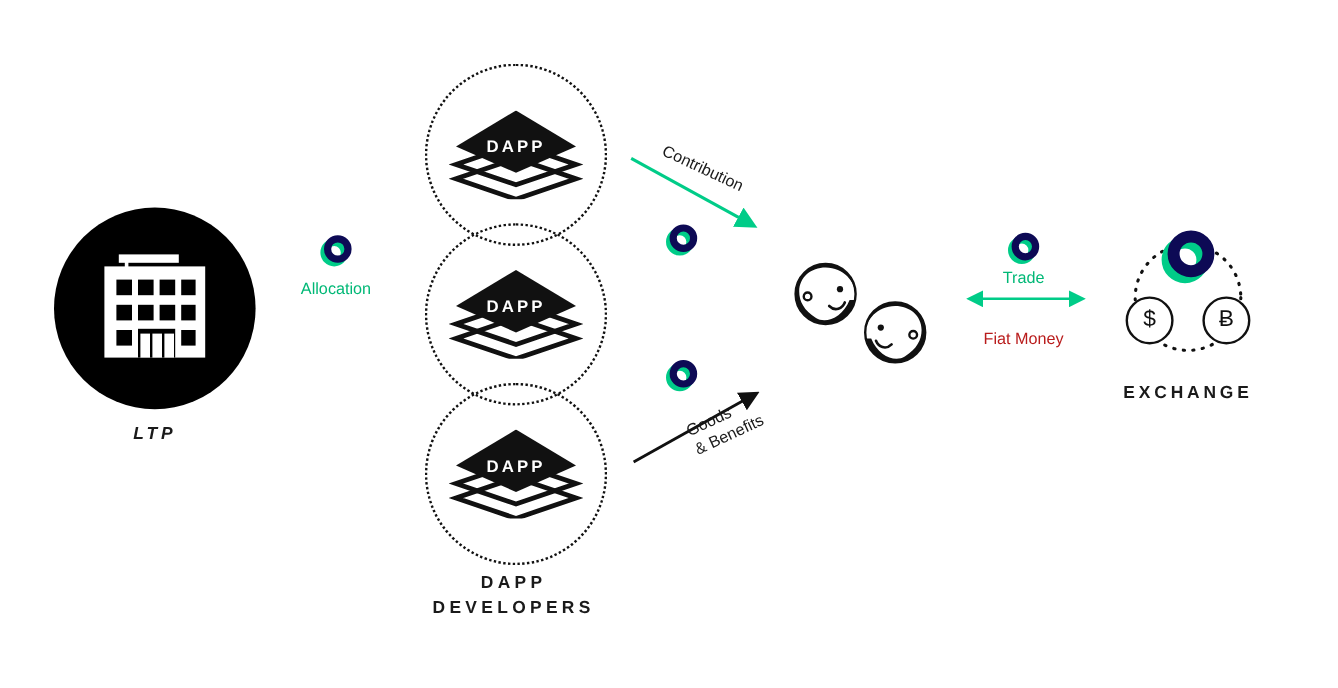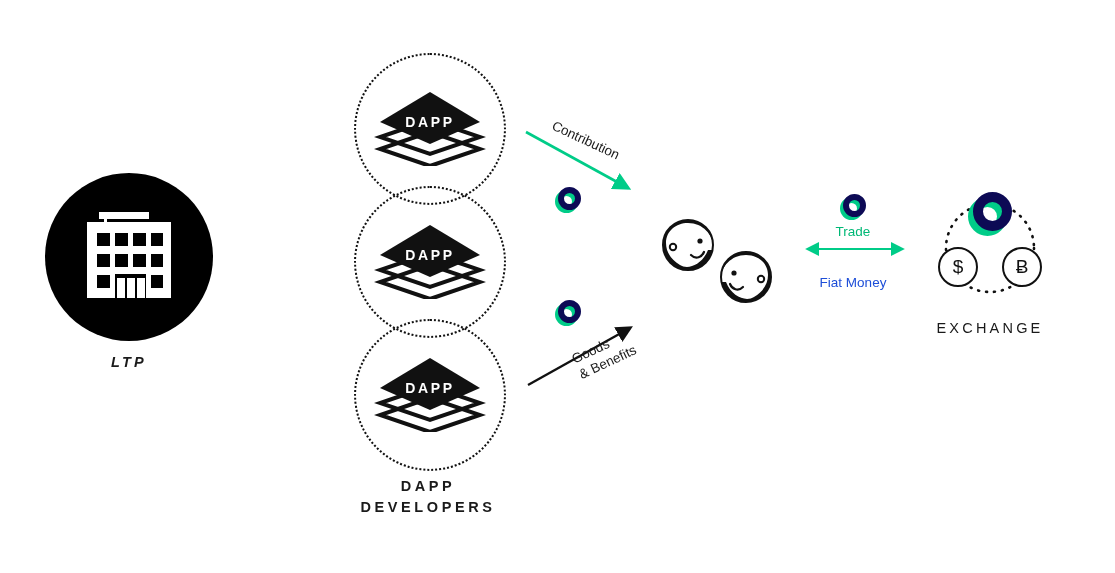--- a/index.html
+++ b/index.html
@@ -147,31 +147,31 @@
     text-align: center;
     font-size: 13.5px;
     color: #00b876;
   }
   #fiat-label {
     position: absolute;
     left: 793px; top: 275px;
     width: 120px;
     text-align: center;
     font-size: 13.5px;
-    color: #1d4ed8;
+    color: #b91c1c;
   }
 
   
   #exchange-label {
     position: absolute;
     left: 910px; top: 320px;
     width: 160px;
     text-align: center;
     font-size: 14.5px;
-    font-weight: normal;
+    font-weight: bold;
     letter-spacing: 3.2px;
     color: #1a1a1a;
   }
   .coin-circle {
     position: absolute;
     width: 40px; height: 40px;
     border-radius: 50%;
     border: 2px solid #111111;
     box-sizing: border-box;
     display: flex;
@@ -220,20 +220,27 @@
       <rect x="74" y="70" width="12" height="13" fill="#000000"></rect>
 
       <rect x="38" y="69" width="31" height="24" fill="#000000"></rect>
       <rect x="40" y="73" width="8" height="20" fill="#ffffff"></rect>
       <rect x="50" y="73" width="8" height="20" fill="#ffffff"></rect>
       <rect x="60" y="73" width="8" height="20" fill="#ffffff"></rect>
     </svg>
   </div>
   <div id="ltp-label">LTP</div>
 
+  <div class="abs" id="allocation-group">
+    <span class="link-token" style="width:26px;height:26px;">
+      <span class="tk-teal" style="left:0px; top:3px; width:23px; height:23px; border-width:6px;"></span>
+      <span class="tk-navy" style="left:3px; top:0px; width:23px; height:23px; border-width:6px;"></span>
+    </span>
+    <div id="allocation-label">Allocation</div>
+  </div>
 
   <div class="dapp-bubble" style="left:354px; top:53px;">
     <svg class="dapp-icon" viewBox="0 0 112 74">
       <path d="M56 40 L6 57 L56 74 L106 57 Z" fill="none" stroke="#111111" stroke-width="4"></path>
       <path d="M56 28 L6 45 L56 62 L106 45 Z" fill="none" stroke="#111111" stroke-width="4"></path>
       <path d="M56 0 L6 30 L56 52 L106 30 Z" fill="#111111"></path>
       <text x="56" y="35" text-anchor="middle" fill="#ffffff" font-family="Liberation Sans, sans-serif" font-size="14" font-weight="bold" letter-spacing="2.6">DAPP</text>
     </svg>
   </div>
   <div class="dapp-bubble" style="left:354px; top:186px;">

